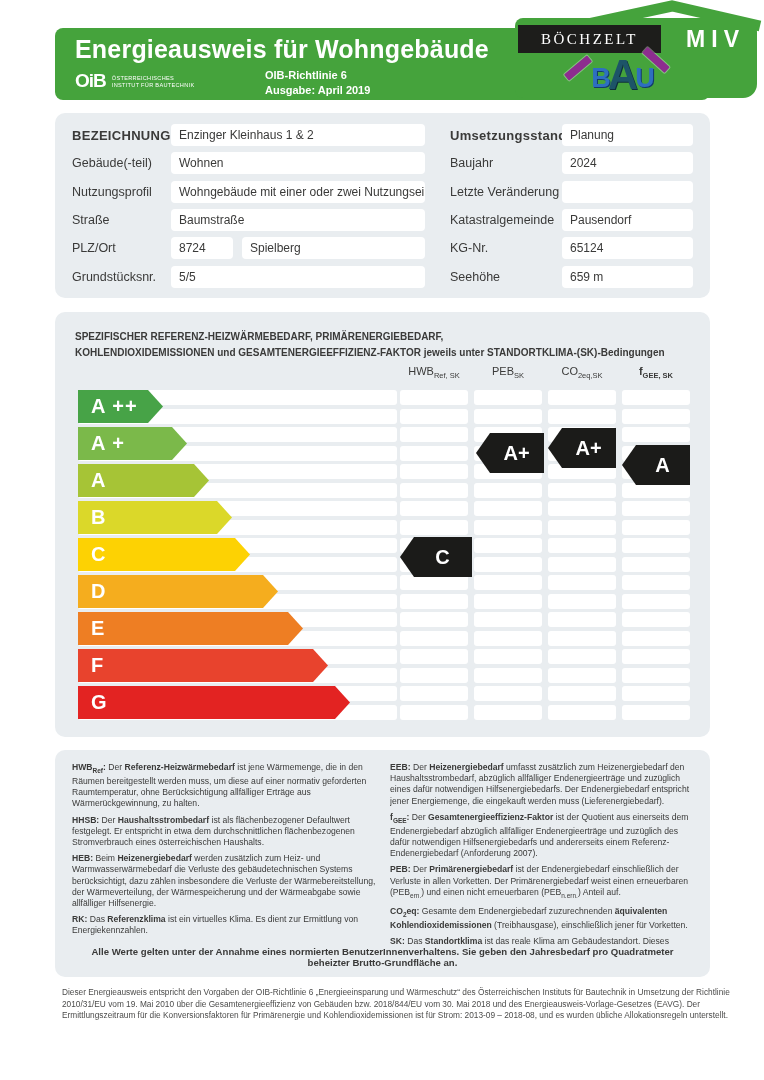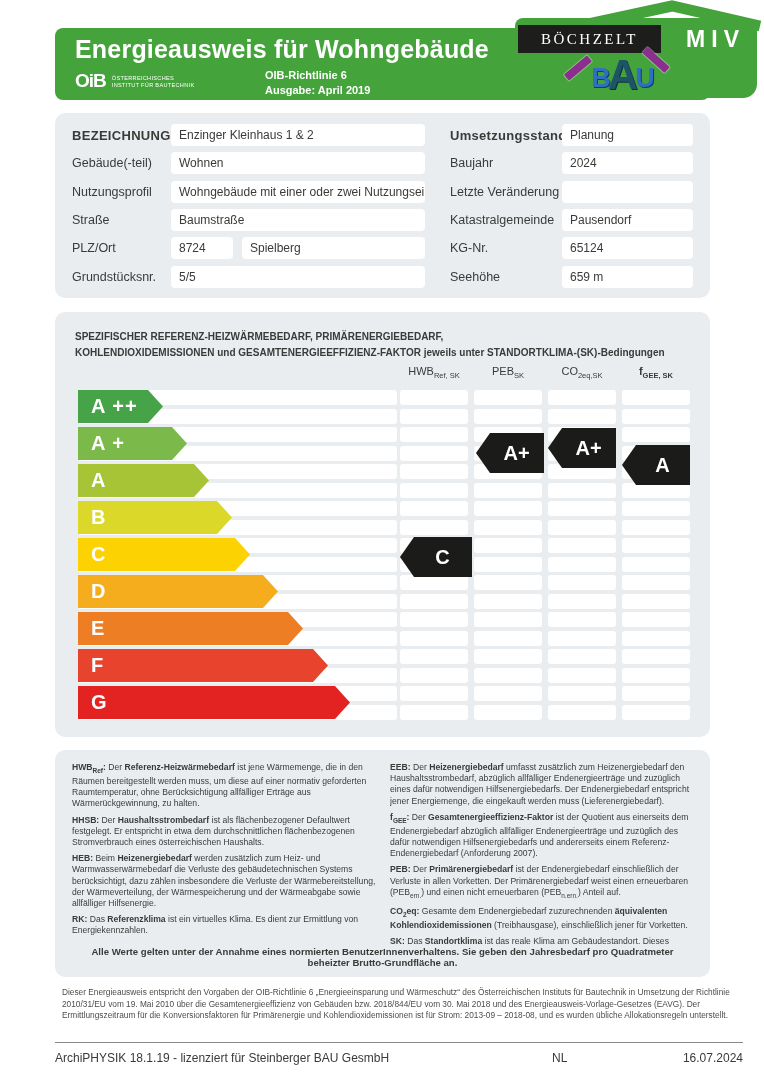--- a/index.html
+++ b/index.html
@@ -315,19 +315,14 @@
         <p><span class="b">f</span><sub class="b">GEE</sub><span class="b">: </span><span>Der </span><span class="b">Gesamtenergieeffizienz-Faktor</span><span> ist der Quotient aus einerseits dem Endenergiebedarf abzüglich allfälliger Endenergieerträge und zuzüglich des dafür notwendigen Hilfsenergiebedarfs und andererseits einem Referenz-Endenergiebedarf (Anforderung 2007).</span></p>
         <p><span class="b">PEB: </span><span>Der </span><span class="b">Primärenergiebedarf</span><span> ist der Endenergiebedarf einschließlich der Verluste in allen Vorketten. Der Primärenergiebedarf weist einen erneuerbaren (PEB</span><sub>ern.</sub><span>) und einen nicht erneuerbaren (PEB</span><sub>n.ern.</sub><span>) Anteil auf.</span></p>
         <p><span class="b">CO</span><sub class="b">2</sub><span class="b">eq: </span><span>Gesamte dem Endenergiebedarf zuzurechnenden </span><span class="b">äquivalenten Kohlendioxidemissionen</span><span> (Treibhausgase), einschließlich jener für Vorketten.</span></p>
         <p><span class="b">SK: </span><span>Das </span><span class="b">Standortklima</span><span> ist das reale Klima am Gebäudestandort. Dieses Klimamodell wurde auf Basis der Primärdaten (1970 bis 1999) der Zentralanstalt für Meteorologie und Geodynamik für die Jahre 1978 bis 2007 gegenüber der Vorfassung aktualisiert.</span></p>
       </div>
     <div class="defs-footnote">Alle Werte gelten unter der Annahme eines normierten BenutzerInnenverhaltens. Sie geben den Jahresbedarf pro Quadratmeter beheizter Brutto-Grundfläche an.</div>
   </div>
 
   <div class="fine-print">Dieser Energieausweis entspricht den Vorgaben der OIB-Richtlinie 6 „Energieeinsparung und Wärmeschutz“ des Österreichischen Instituts für Bautechnik in Umsetzung der Richtlinie 2010/31/EU vom 19. Mai 2010 über die Gesamtenergieeffizienz von Gebäuden bzw. 2018/844/EU vom 30. Mai 2018 und des Energieausweis-Vorlage-Gesetzes (EAVG). Der Ermittlungszeitraum für die Konversionsfaktoren für Primärenergie und Kohlendioxidemissionen ist für Strom: 2013-09 – 2018-08, und es wurden übliche Allokationsregeln unterstellt.</div>
 
-  <div class="footer">
-    <span class="footer-left">ArchiPHYSIK 18.1.19 - lizenziert für Steinberger BAU GesmbH</span>
-    <span class="footer-center">NL</span>
-    <span class="footer-right">16.07.2024</span>
-  </div>
 
 </div>
 
 </body></html>

